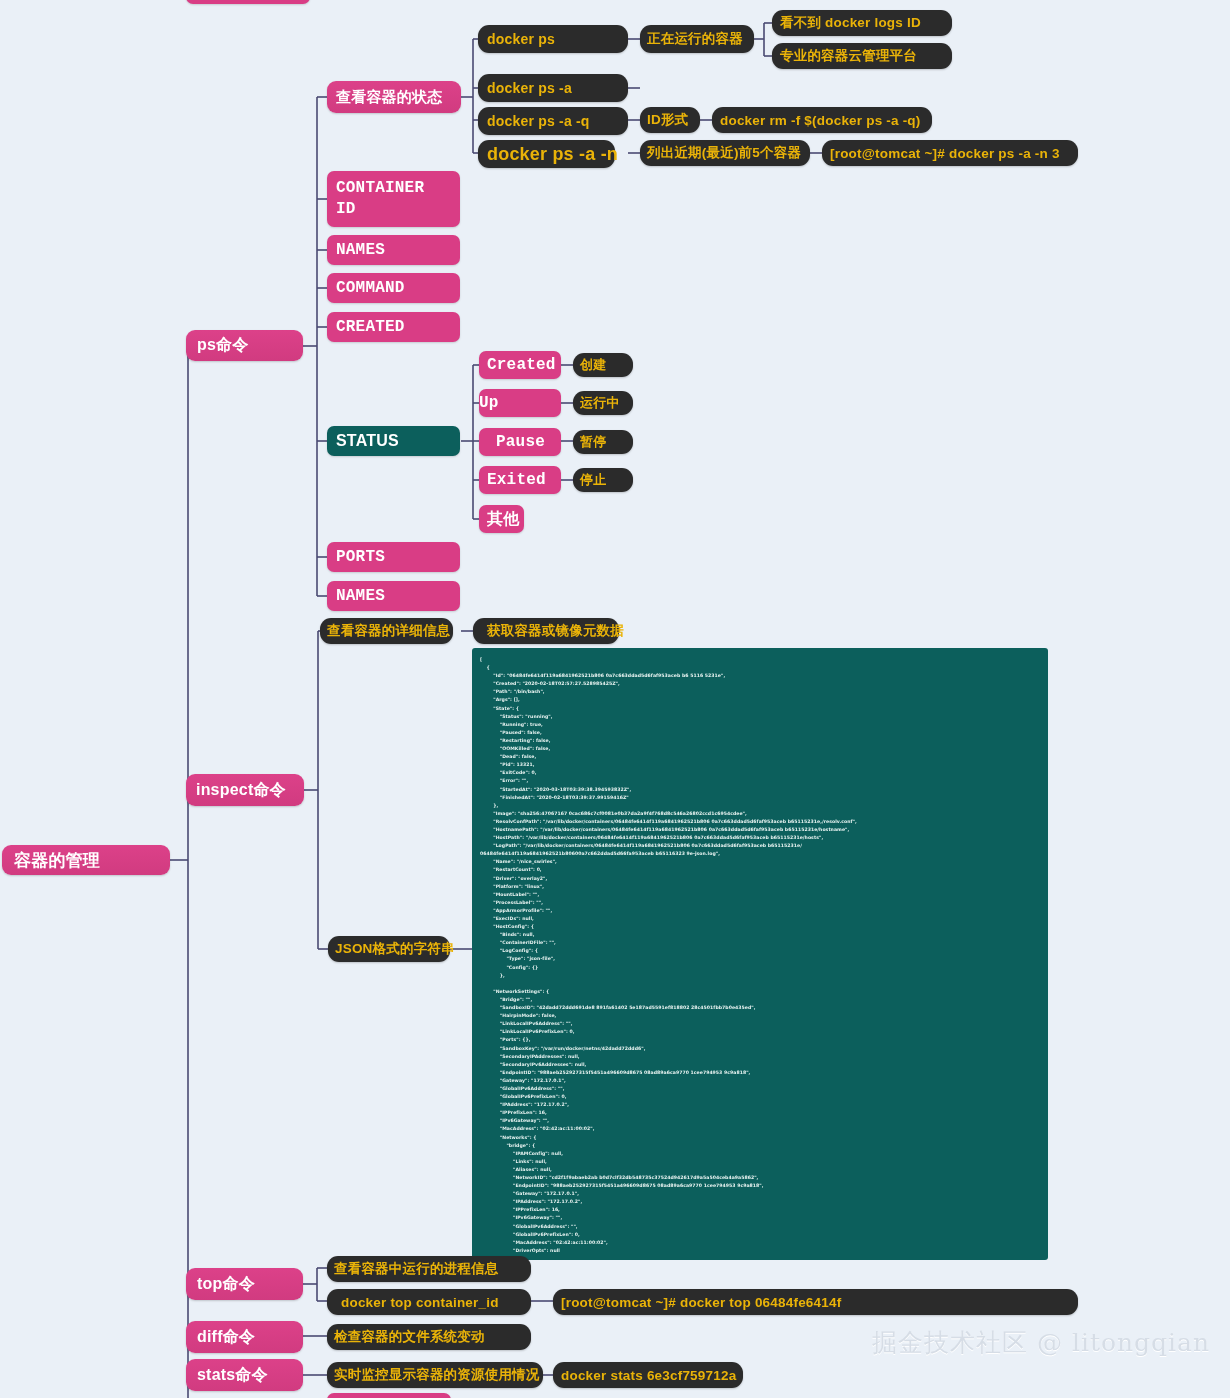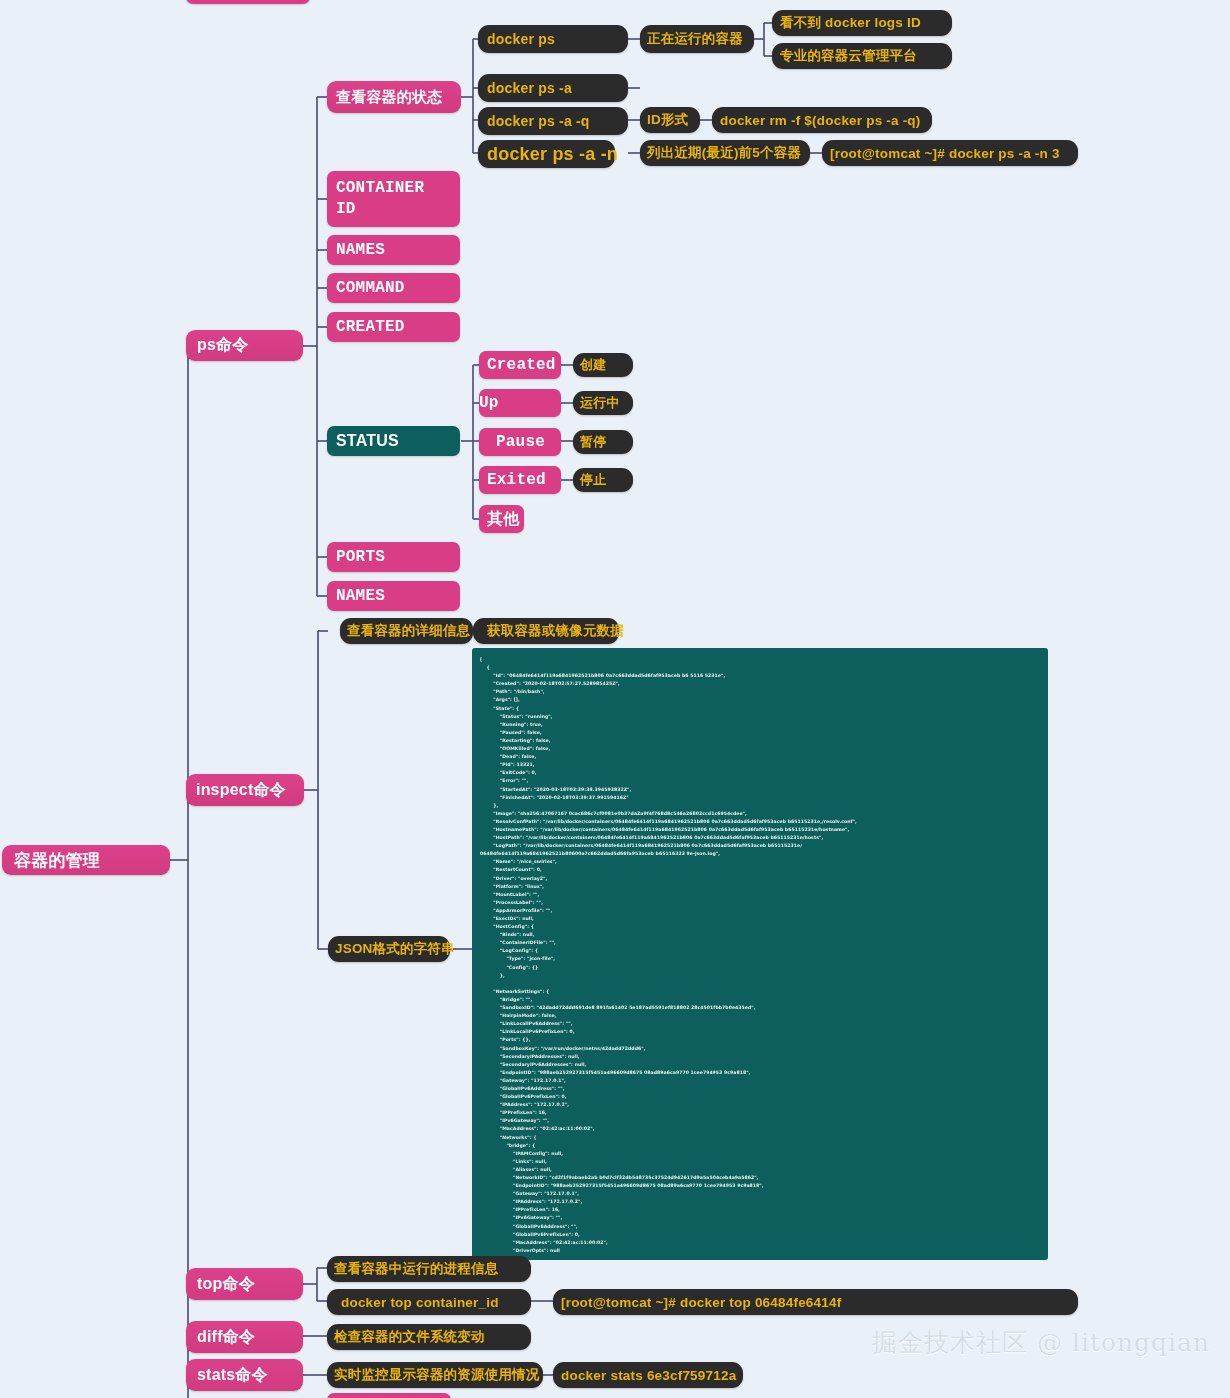--- a/index.html
+++ b/index.html
@@ -207,21 +207,21 @@
   <div class="node pink2" style="left:479px;top:428px;width:82px;height:28px;padding-left:17px;font-size:16px;">Pause</div>
   <div class="node dark" style="left:573px;top:430px;width:60px;height:24px;padding-left:7px;font-size:13px;">暂停</div>
 
   <div class="node pink2" style="left:479px;top:466px;width:82px;height:28px;padding-left:8px;font-size:16px;">Exited</div>
   <div class="node dark" style="left:573px;top:468px;width:60px;height:24px;padding-left:7px;font-size:13px;">停止</div>
 
   <div class="node pink2" style="left:479px;top:505px;width:45px;height:28px;padding-left:8px;font-size:16px;">其他</div>
 
   <div class="node pink" style="left:186px;top:774px;width:118px;height:32px;padding-left:10px;font-size:16px;">inspect命令</div>
 
-  <div class="node dark" style="left:340px;top:618px;width:133px;height:26px;padding-left:7px;font-size:13.5px;">查看容器的详细信息</div>
+  <div class="node dark" style="left:320px;top:618px;width:133px;height:26px;padding-left:7px;font-size:13.5px;">查看容器的详细信息</div>
   <div class="node dark" style="left:473px;top:618px;width:146px;height:26px;padding-left:14px;font-size:13.5px;">获取容器或镜像元数据</div>
 
   <div class="node dark" style="left:328px;top:936px;width:122px;height:26px;padding-left:7px;font-size:13.5px;text-align:right;">JSON格式的字符串</div>
 
   <div class="json-box" style="left:472px;top:648px;width:562px;height:598px;">[
     {
         "Id": "06484fe6414f119a6841962521b806 0a7c663ddad5d6faf953aceb b6 5116 5231e",
         "Created": "2020-02-18T02:57:27.528985425Z",
         "Path": "/bin/bash",
         "Args": [],

